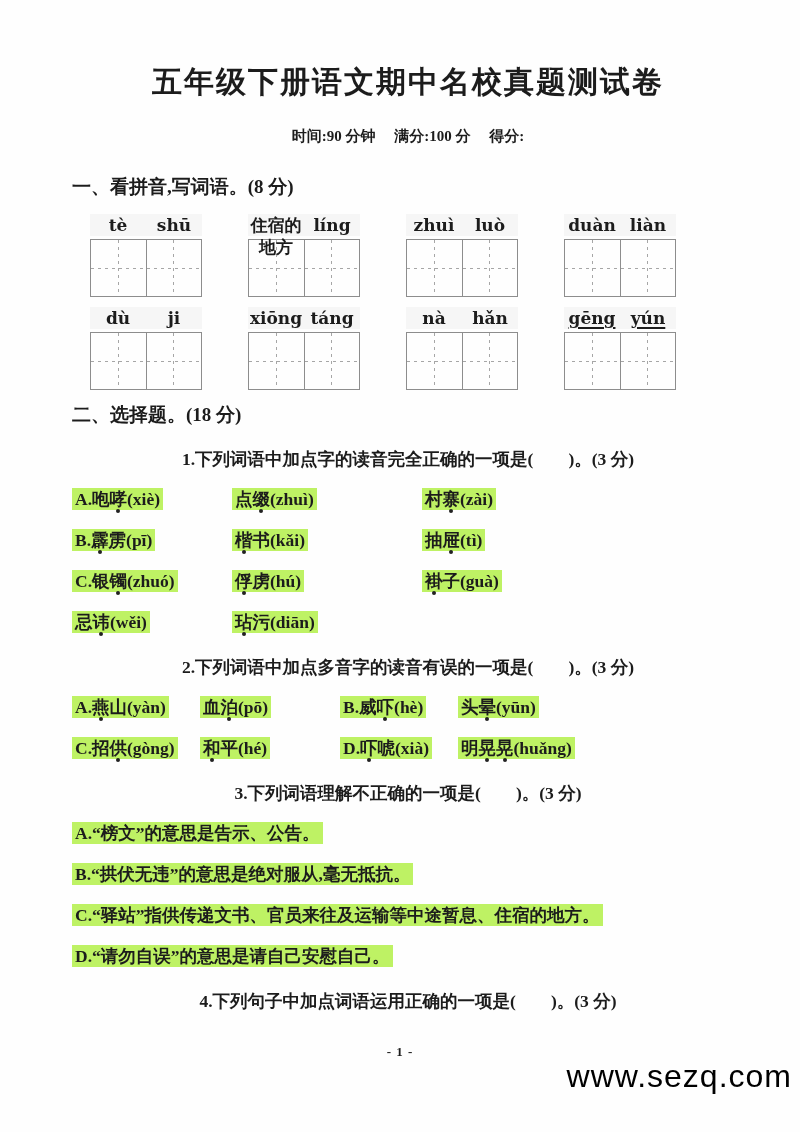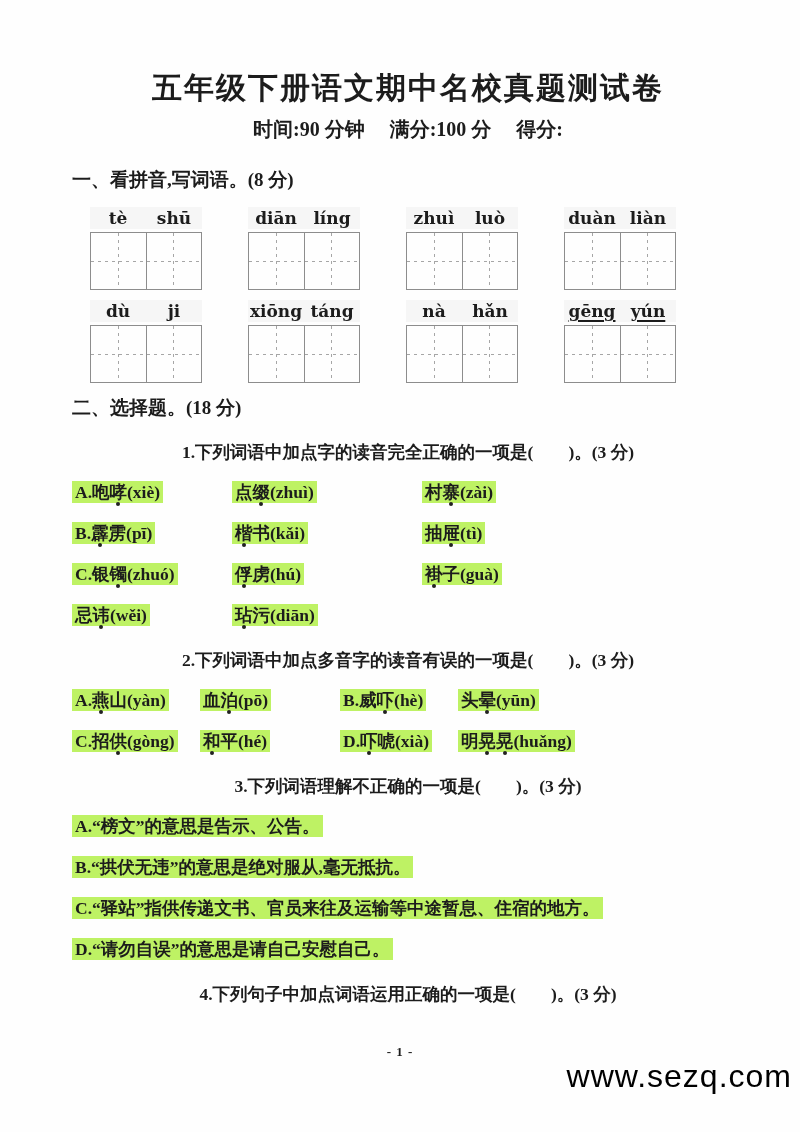--- a/index.html
+++ b/index.html
@@ -7,32 +7,32 @@
     position:relative;
     width:800px; height:1132px;
     background:#fefefe;
     font-family:"Liberation Serif","DejaVu Serif",serif;
     color:#1c1c1c;
     overflow:hidden;
   }
   .content { padding:60px 56px 0 72px; }
 
   .title {
-    margin:8px;
+    margin:2px;
     text-align:center;
     font-size:30px;
     font-weight:700;
     letter-spacing:2px;
     line-height:40px;
     white-space:pre-wrap;
   }
   .meta {
-    margin-top:9px;
-    text-align:center;
-    font-size:20px;
+    margin-top:22px;
+    text-align:center;
+    font-size:15px;
     font-weight:600;
     line-height:24px;
     white-space:pre-wrap;
   }
   .sec-heading {
     font-size:19px;
     font-weight:700;
     line-height:26px;
     white-space:pre-wrap;
   }
@@ -136,21 +136,21 @@
     <div class="pyrow r1">
       <div class="pw" data-underline="false">
         <div class="py">
           <span class="syll">tè</span>
           <span class="syll">shū</span>
         </div>
         <div class="gridbox"></div>
       </div>
       <div class="pw" data-underline="false">
         <div class="py">
-          <span class="syll">diān</span>
+          <span class="syll">住宿的地方</span>
           <span class="syll">líng</span>
         </div>
         <div class="gridbox"></div>
       </div>
       <div class="pw" data-underline="false">
         <div class="py">
           <span class="syll">zhuì</span>
           <span class="syll">luò</span>
         </div>
         <div class="gridbox"></div>

